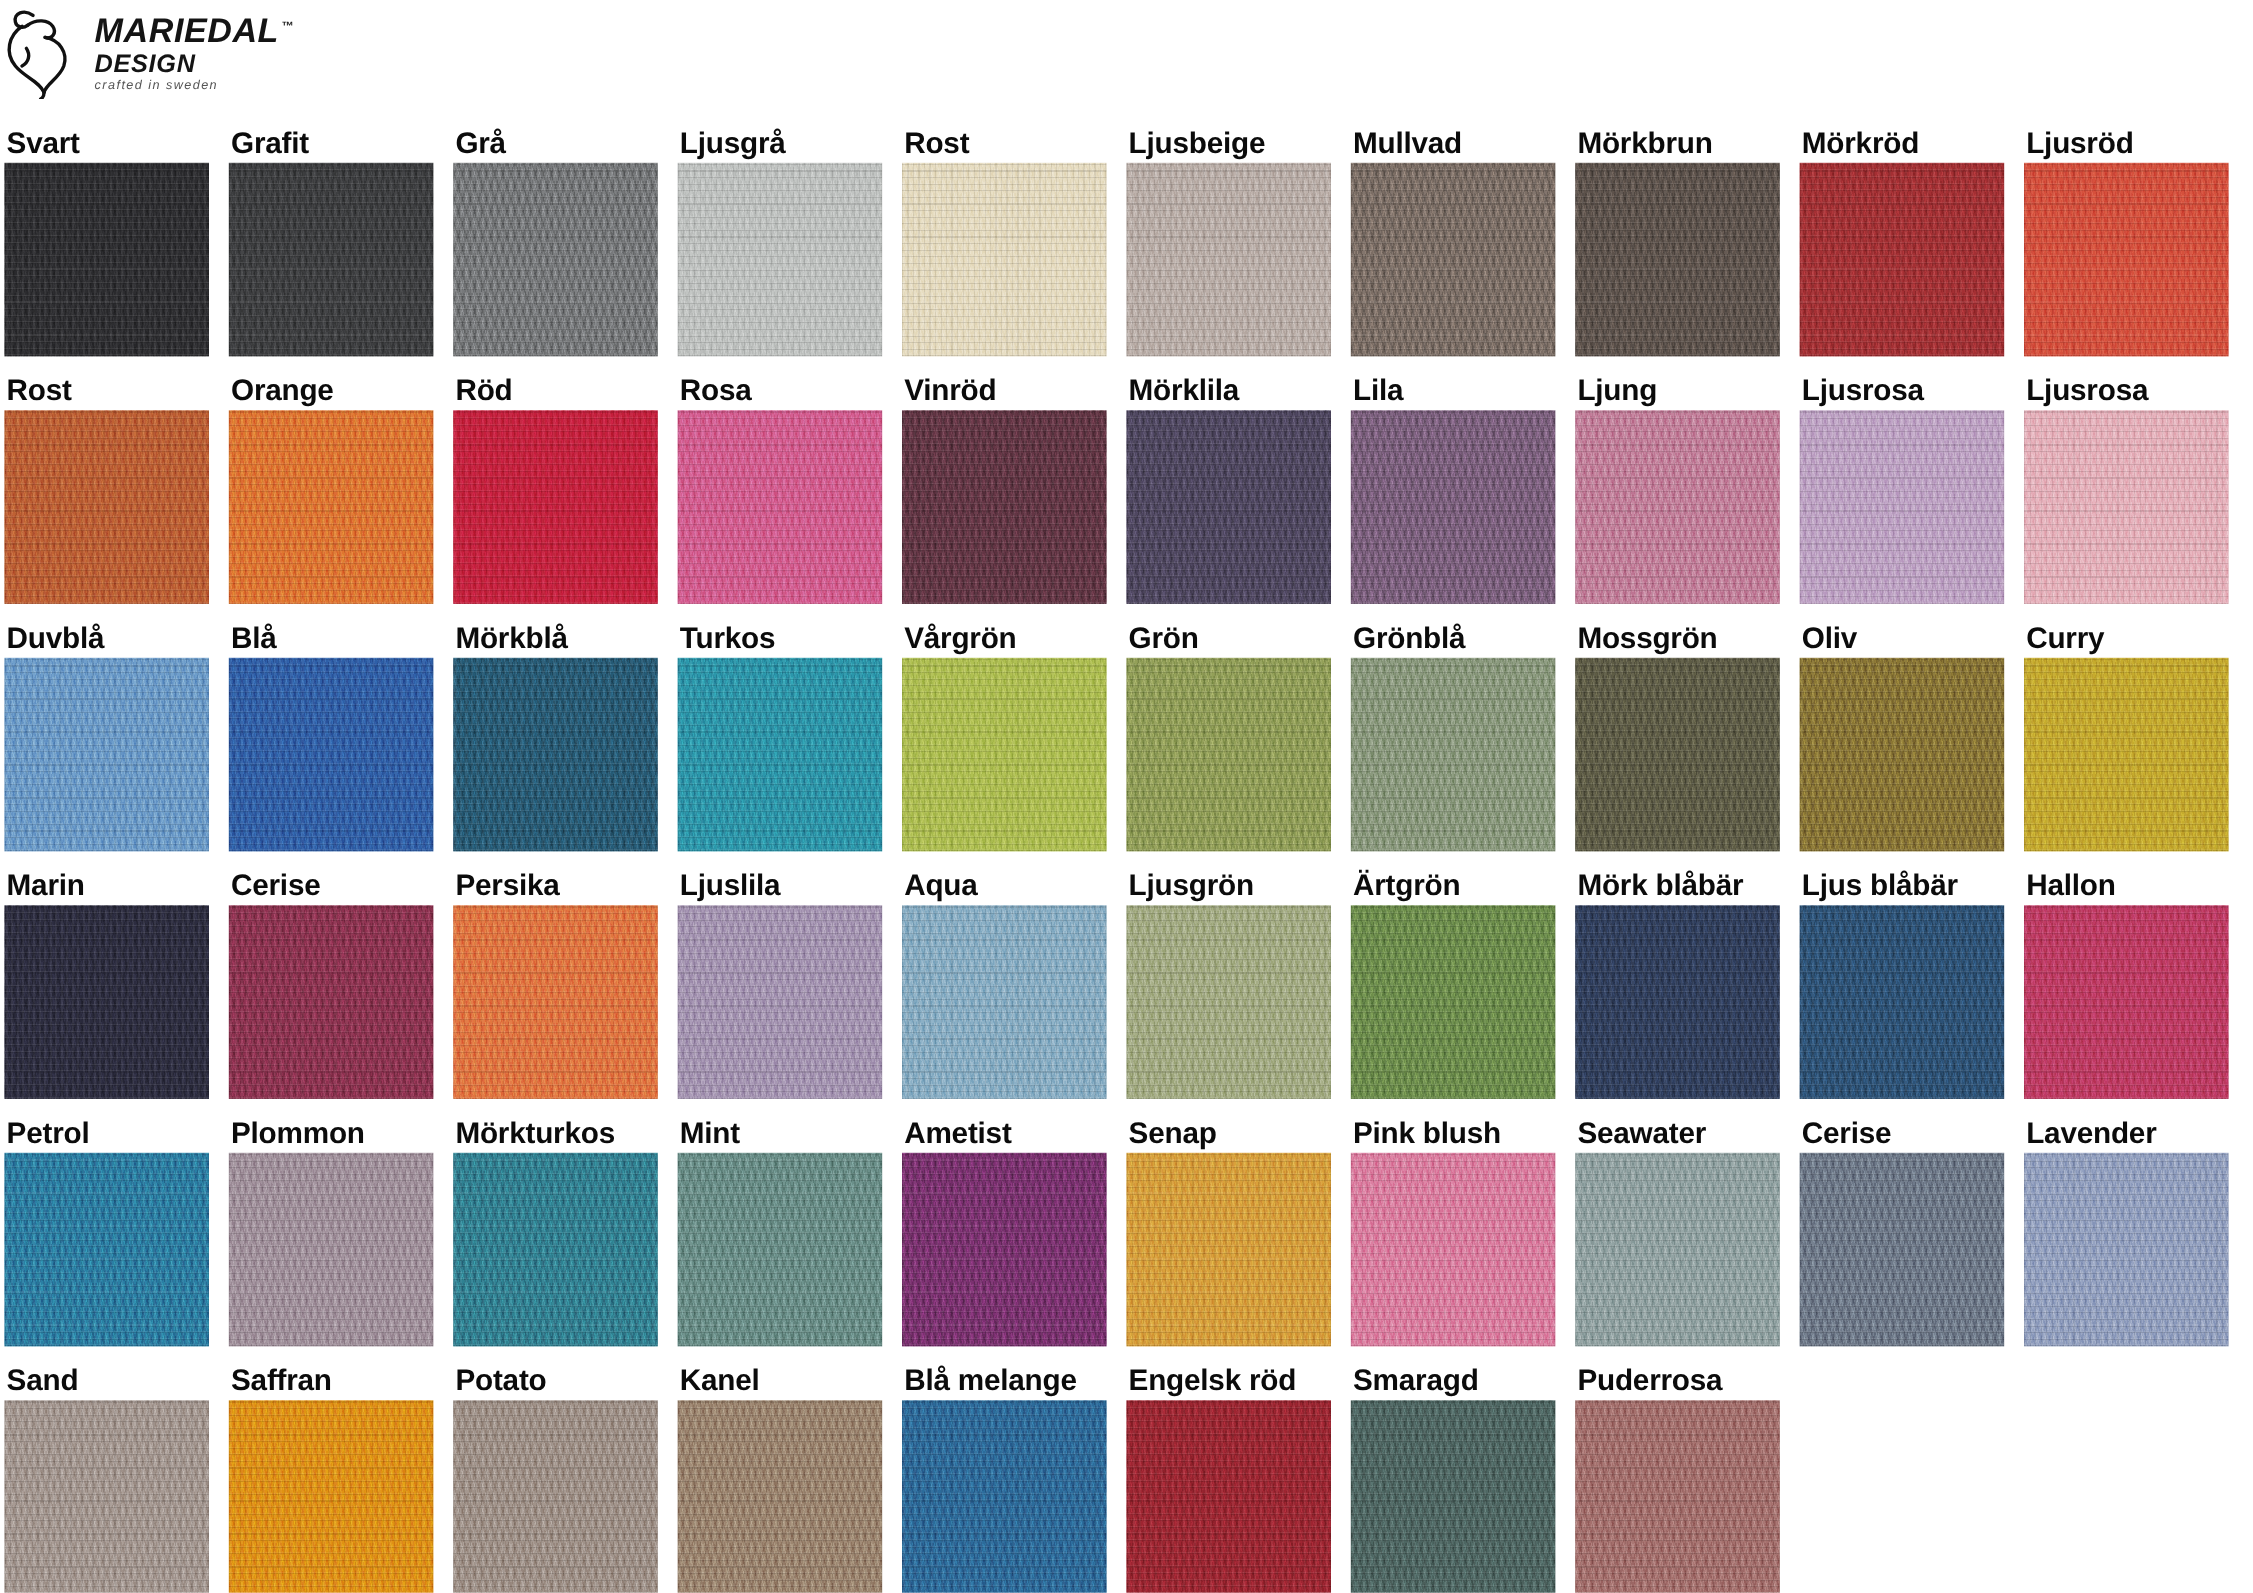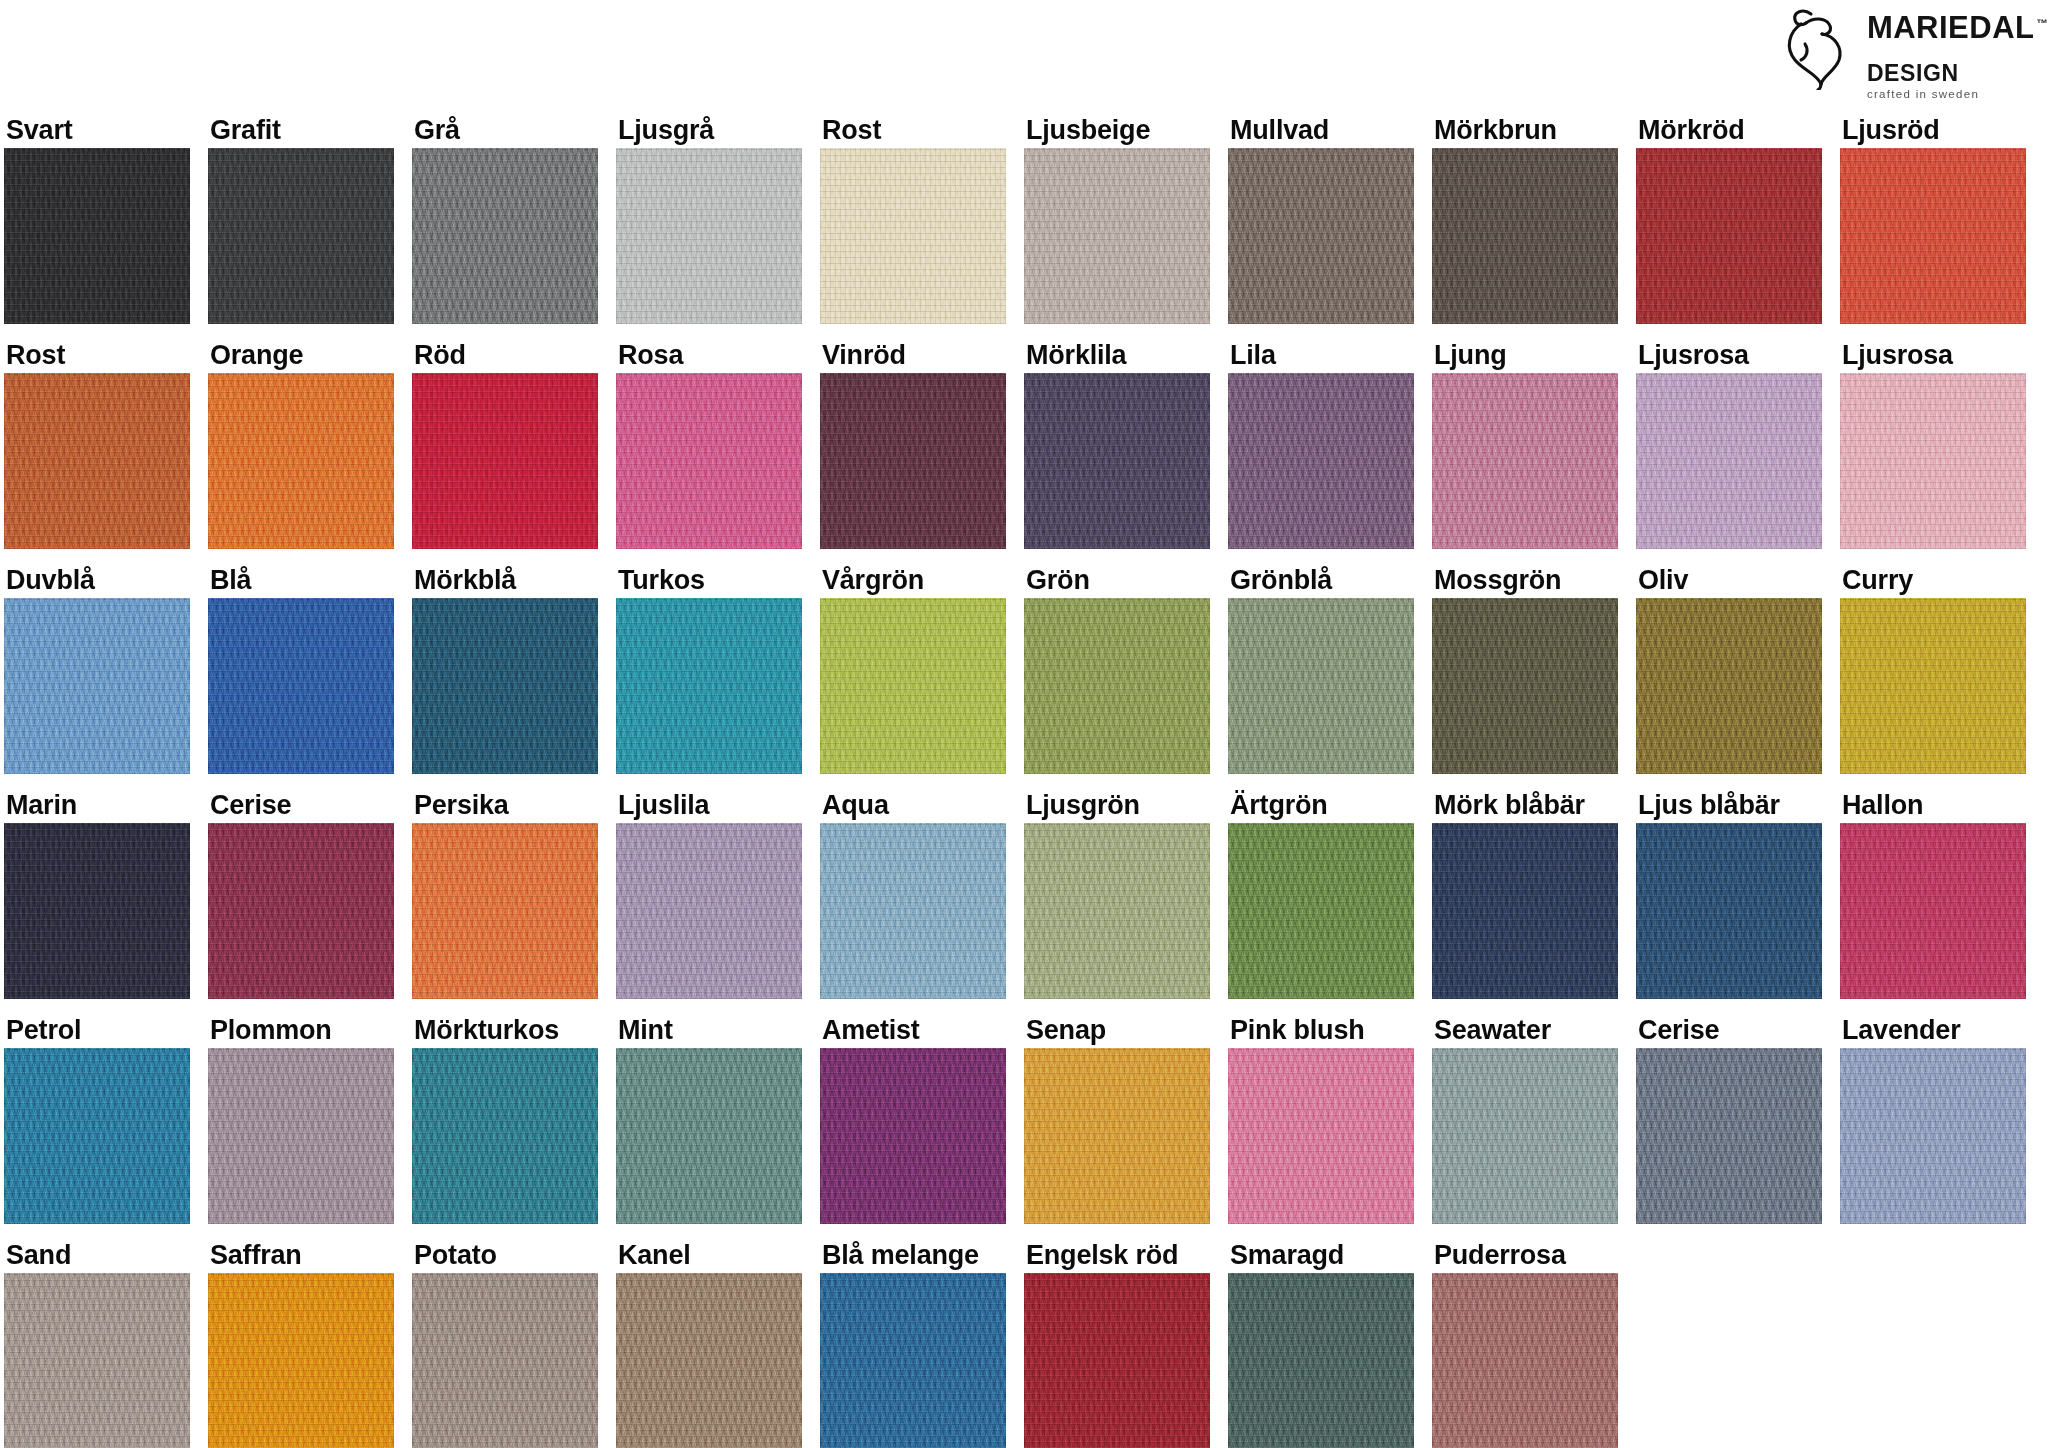--- a/index.html
+++ b/index.html
@@ -11,37 +11,38 @@
     font-family: "Liberation Sans", sans-serif;
   }
 
   #page { position: relative; width: 2048px; height: 1448px; background: #fff; }
 
   
   .logo-wrap {
     position: absolute;
     left: 0; right: 0; top: 4px;
     display: flex;
-    justify-content: flex-end;
+    justify-content: flex-start;
     align-items: flex-start;
     height: 86px;
+    font-style: italic;
   }
   .logo-inner { display: flex; align-items: flex-start; gap: 10px; }
   .logo-mark { width: 76px; height: 86px; flex: none; }
   .logo-text { padding-top: 8px; }
   .logo-title {
     font-size: 31px; font-weight: 700; letter-spacing: 0.5px;
     color: #141414; line-height: 1; position: relative;
   }
   .logo-title .tm {
     font-size: 11px; vertical-align: super; font-weight: 700; margin-left: 2px;
   }
   .logo-sub {
     font-size: 23px; font-weight: 700; letter-spacing: 0.6px;
-    color: #141414; line-height: 1.05; margin-top: 18px;
+    color: #141414; line-height: 1.05; margin-top: 2px;
   }
   .logo-tag {
     font-size: 11.5px; font-weight: 400; letter-spacing: 1.3px;
     color: #555; margin-top: 3px;
   }
 
   
   .grid {
     position: absolute;
     left: 4px; top: 112px;

